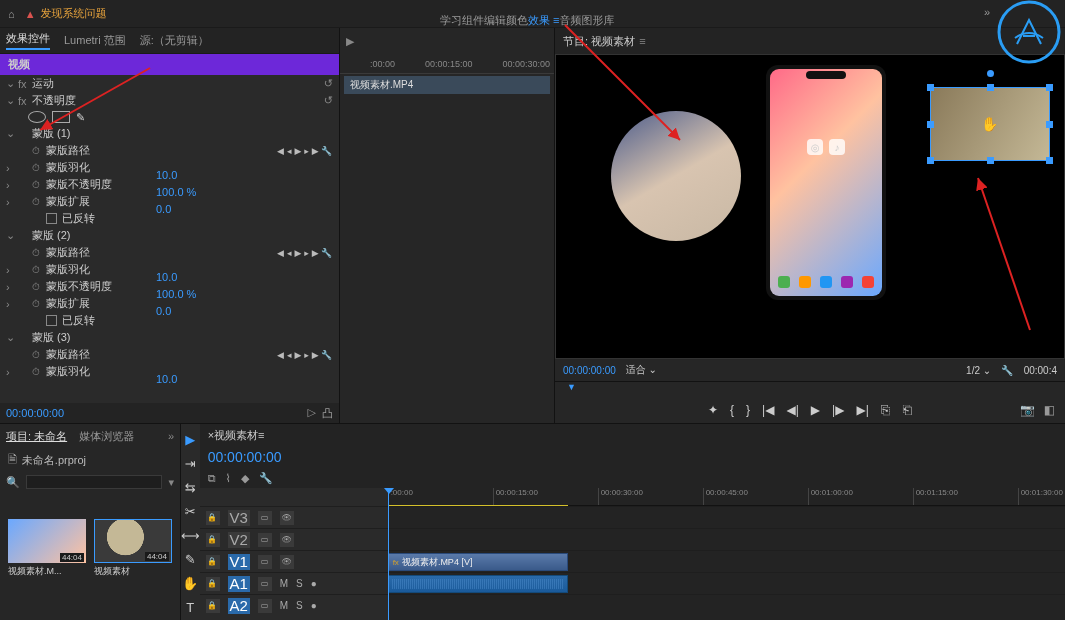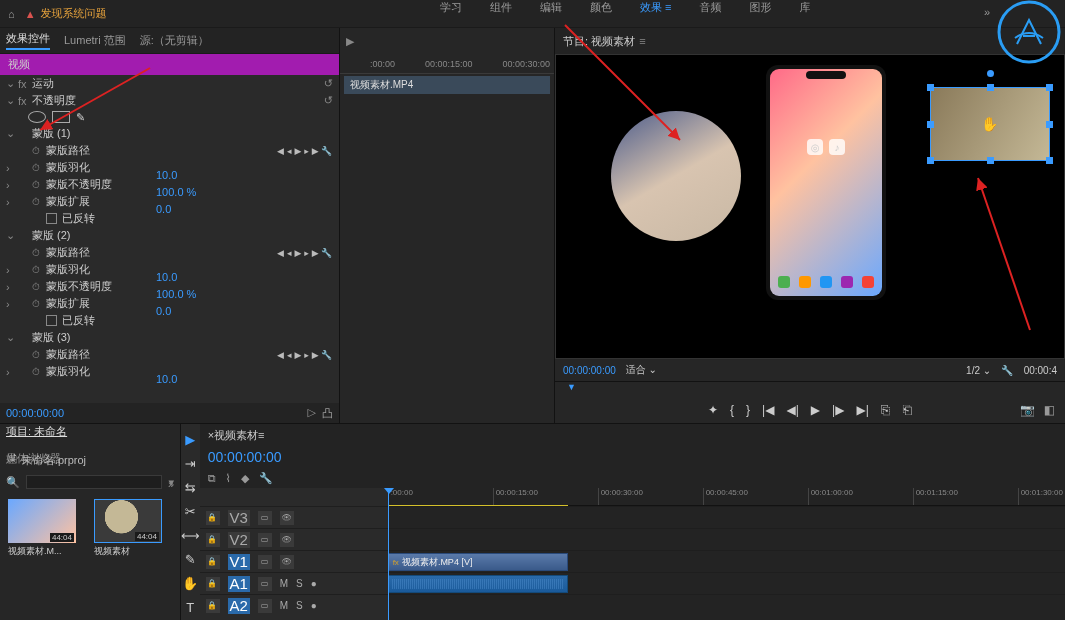--- a/index.html
+++ b/index.html
@@ -1,37 +1,37 @@
 <!DOCTYPE html>
 <html><head>
 <meta charset="utf-8">
 <style>
 * { margin:0; padding:0; box-sizing:border-box; font-family:"Microsoft YaHei",sans-serif; }
 body { background:#232323; color:#ccc; font-size:11px; overflow:hidden; width:1065px; height:620px; position:relative; }
 .topbar { height:28px; background:#232323; display:flex; align-items:center; padding:0 8px; border-bottom:1px solid #1a1a1a; }
 .home-icon { color:#999; margin-right:10px; cursor:pointer; }
 .warn { color:#e6a23c; display:flex; align-items:center; gap:5px; }
 .warn-tri { color:#d9534f; }
-.topmenu { position:absolute; left:440px; top:0; height:28px; display:flex; align-items:flex-start; gap:28px; }
+.topmenu { position:absolute; left:440px; top:0; height:28px; display:flex; align-items:flex-end; }
 .topmenu span { color:#999; cursor:pointer; }
 .topmenu .active { color:#3a9bff; }
 .topmenu .active::after { content:"≡"; margin-left:3px; }
 .chev-r { position:absolute; right:75px; top:6px; color:#999; }
 .logo { position:absolute; right:2px; top:-2px; width:68px; height:68px; border-radius:50%; display:flex; align-items:center; justify-content:center; color:#2a9df4; font-size:40px; z-index:20; }
 .main-row { display:flex; height:395px; }
 .left-col { width:340px; display:flex; flex-direction:column; background:#2a2a2a; border-right:1px solid #121212; }
 .mid-col { width:215px; background:#262626; border-right:1px solid #121212; }
 .right-col { flex:1; background:#1a1a1a; display:flex; flex-direction:column; }
 .tabrow { height:26px; display:flex; align-items:center; padding:0 6px; background:#232323; border-bottom:1px solid #1a1a1a; gap:14px; }
 .tabrow .tab { color:#999; cursor:pointer; }
 .tabrow .tab.active { color:#ddd; border-bottom:2px solid #3a9bff; padding-bottom:2px; }
 .breadcrumb { padding:5px 8px; background:#2a2a2a; display:flex; align-items:center; gap:6px; }
 .bc-link { color:#3a9bff; cursor:pointer; }
 .bc-drop::after { content:" ⌄"; color:#888; }
-.section-hdr { padding:3px 8px; color:#ccc; background:#a21caf; }
+.section-hdr { padding:3px 8px; color:#ccc; background:#6d28d9;font-weight:bold; }
 .eff-row { display:flex; align-items:center; height:17px; padding:0 6px; }
 .eff-row .tw { width:12px; color:#888; cursor:pointer; }
 .eff-row .fx { width:14px; color:#888; }
 .eff-row .stopwatch { width:14px; color:#888; font-size:10px; }
 .eff-row .lbl { flex:0 0 110px; color:#ccc; }
 .eff-row .val { color:#3a9bff; cursor:pointer;margin-top:15px; }
 .eff-row .kf-ctrl { margin-left:auto; display:flex; gap:3px; color:#bbb; font-size:9px; }
 .eff-row .kf-ctrl span { cursor:pointer; }
 .eff-row .reset { color:#888; margin-left:auto; cursor:pointer; }
 .shape-row { padding:2px 28px; display:flex; gap:6px; }
@@ -66,29 +66,29 @@
 .mon-tc { color:#3a9bff; }
 .mon-fit { color:#ccc; }
 .mon-right { margin-left:auto; display:flex; align-items:center; gap:10px; color:#ccc; }
 .mon-ruler { height:16px; background:#262626; border-top:1px solid #121212; position:relative; padding:0 8px; }
 .mon-ruler .ph { position:absolute; top:0; left:12px; color:#3a9bff; font-size:9px; }
 .transport { height:26px; background:#262626; display:flex; align-items:center; justify-content:center; gap:12px; color:#ccc; }
 .transport span { cursor:pointer; font-size:12px; }
 .tr-right { position:absolute; right:10px; display:flex; gap:8px; color:#999; }
 .bottom { display:flex; height:197px; border-top:1px solid #121212; }
 .proj-panel { width:195px; background:#262626; border-right:1px solid #121212; display:flex; flex-direction:column; }
-.proj-tabs { height:24px; display:flex; align-items:flex-start; padding:0 6px; gap:12px;flex-direction:column; }
+.proj-tabs { height:24px; display:flex; align-items:center; padding:0 6px; gap:12px; }
 .proj-tabs .tab { color:#999; cursor:pointer; }
 .proj-tabs .tab.active { color:#ddd; text-decoration:underline; }
 .proj-file { padding:3px 8px; display:flex; align-items:center; gap:5px; color:#bbb; }
 .proj-filter { height:18px; display:flex; align-items:center; padding:0 6px; color:#888; gap:6px; }
 .proj-filter input { flex:1; background:#1e1e1e; border:1px solid #3a3a3a; color:#ccc; height:14px; font-size:10px; }
 .bins { display:flex; gap:8px; padding:8px; }
 .bin { width:78px; }
-.bin-thumb { width:68px; height:44px; background:#3a3a3a; position:relative; }
+.bin-thumb { width:78px; height:44px; background:#3a3a3a; position:relative;margin-top:20px; }
 .bin-thumb.sel { border:1px solid #3a9bff; }
 .bin-th1 { background:linear-gradient(135deg,#6aa8ff,#ffc2a0); }
 .bin-th2 { background:radial-gradient(circle at 40% 40%, #c4b896 35%, #3a3a3a 36%); }
 .bin-dur { position:absolute; bottom:1px; right:2px; background:#1a1a1a; color:#ccc; font-size:8px; padding:0 2px; }
 .bin-name { font-size:9px; color:#ccc; margin-top:2px; overflow:hidden; text-overflow:ellipsis; white-space:nowrap; }
 .toolstrip { width:32px; background:#2a2a2a; display:flex; flex-direction:column; align-items:center; gap:9px; padding-top:8px; color:#ccc; }
 .toolstrip span { cursor:pointer; font-size:13px; }
 .toolstrip .active { color:#3a9bff; }
 .timeline { flex:1; background:#232323; display:flex; flex-direction:column; }
 .tl-hdr { height:22px; display:flex; align-items:center; padding:0 8px; color:#ccc; }

